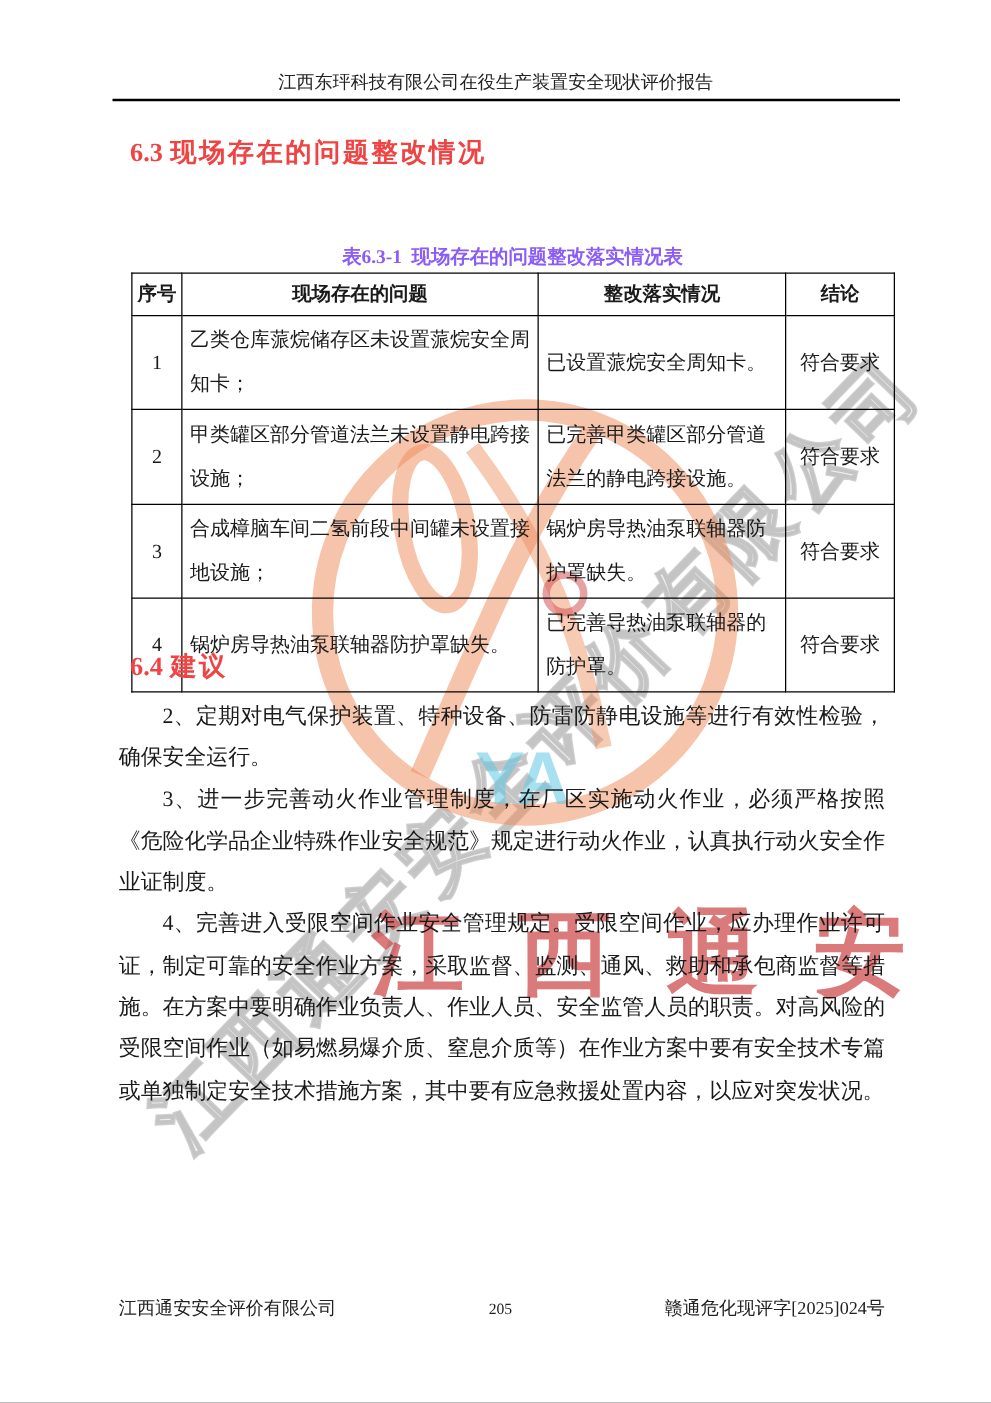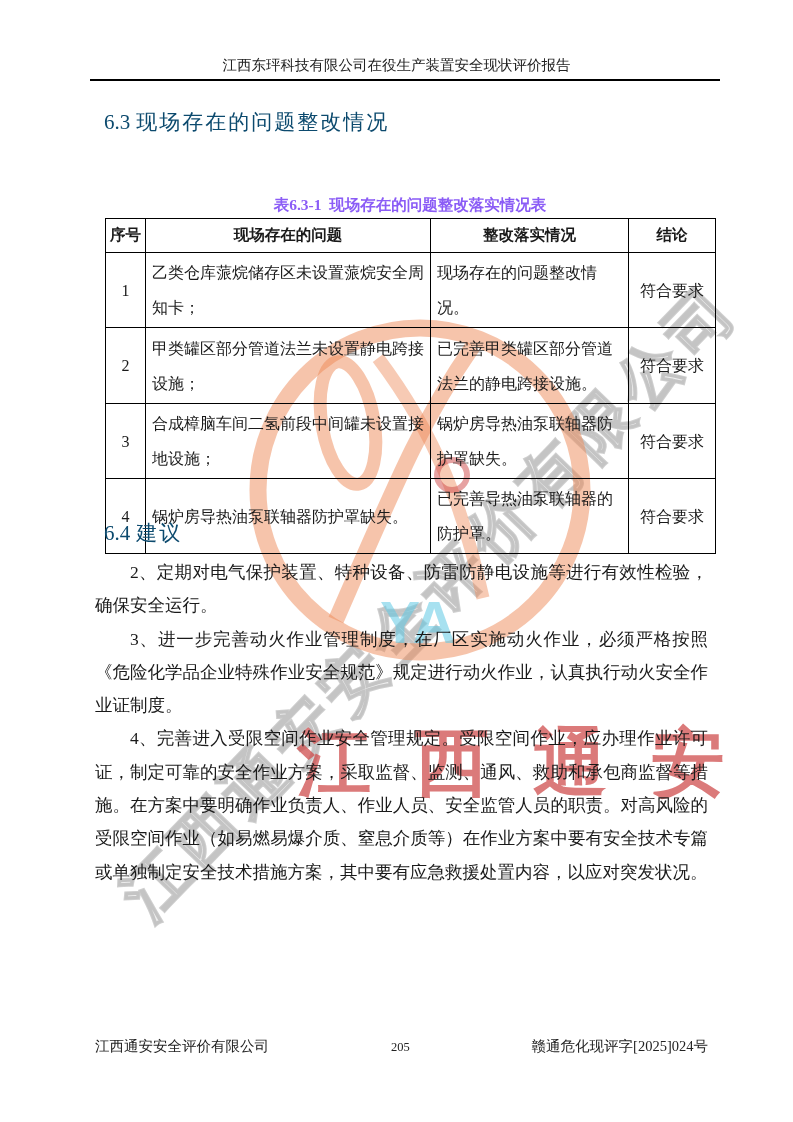--- a/index.html
+++ b/index.html
@@ -37,22 +37,22 @@
     position:absolute; top:56px; left:0; width:100%;
     text-align:center; font-size:14.5px; color:#222;
   }
   .header-rule {
     position:absolute; top:79px; left:90px; width:630px; height:0;
     border-top:2px solid #000;
   }
 
   
   .sec-heading {
-    position:absolute; left:104px; font-size:21px; font-weight:normal;
-    letter-spacing:2px; color:#0c4a6e;
+    position:absolute; left:104px; font-size:21px; font-weight:bold;
+    letter-spacing:2px; color:#ef4444;
   }
   .sec-heading .sec-num { letter-spacing:0; margin-right:6px; }
   #h63 { top:108px; }
   #h64 { top:519px; }
 
   .intro-p {
     position:absolute; top:157px; left:95px; width:613px;
     font-size:17.5px; line-height:26px; text-indent:2em; color:#1a1a1a;
   }
 
@@ -139,21 +139,21 @@
           <th>序号</th>
           <th>现场存在的问题</th>
           <th>整改落实情况</th>
           <th>结论</th>
         </tr>
       </thead>
       <tbody>
         <tr class="r1">
           <td class="c-no">1</td>
           <td>乙类仓库蒎烷储存区未设置蒎烷安全周知卡；</td>
-          <td>现场存在的问题整改情况。</td>
+          <td>已设置蒎烷安全周知卡。</td>
           <td class="c-concl">符合要求</td>
         </tr>
         <tr class="r2">
           <td class="c-no">2</td>
           <td>甲类罐区部分管道法兰未设置静电跨接设施；</td>
           <td>已完善甲类罐区部分管道法兰的静电跨接设施。</td>
           <td class="c-concl">符合要求</td>
         </tr>
         <tr class="r3">
           <td class="c-no">3</td>

